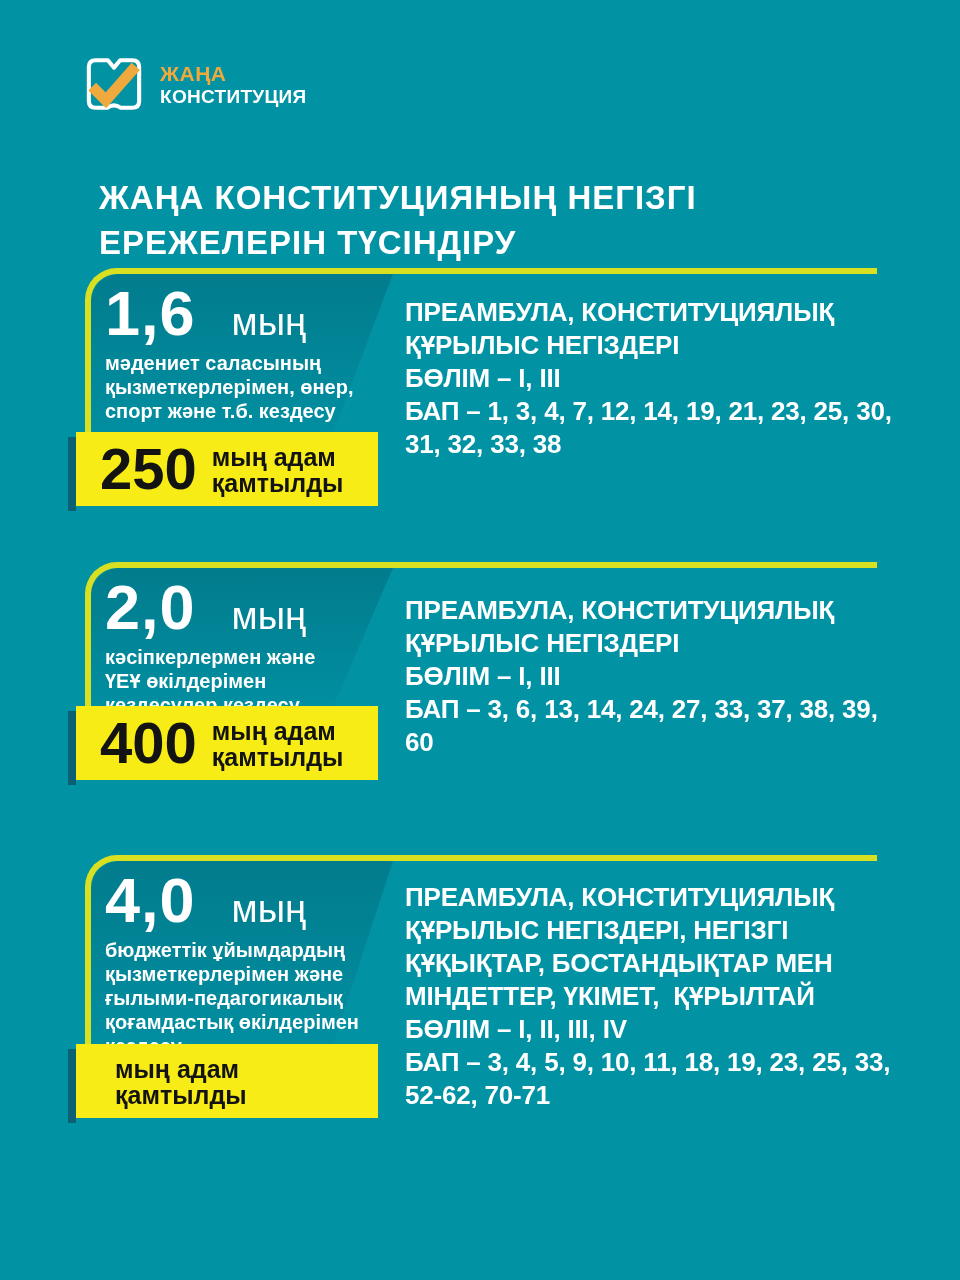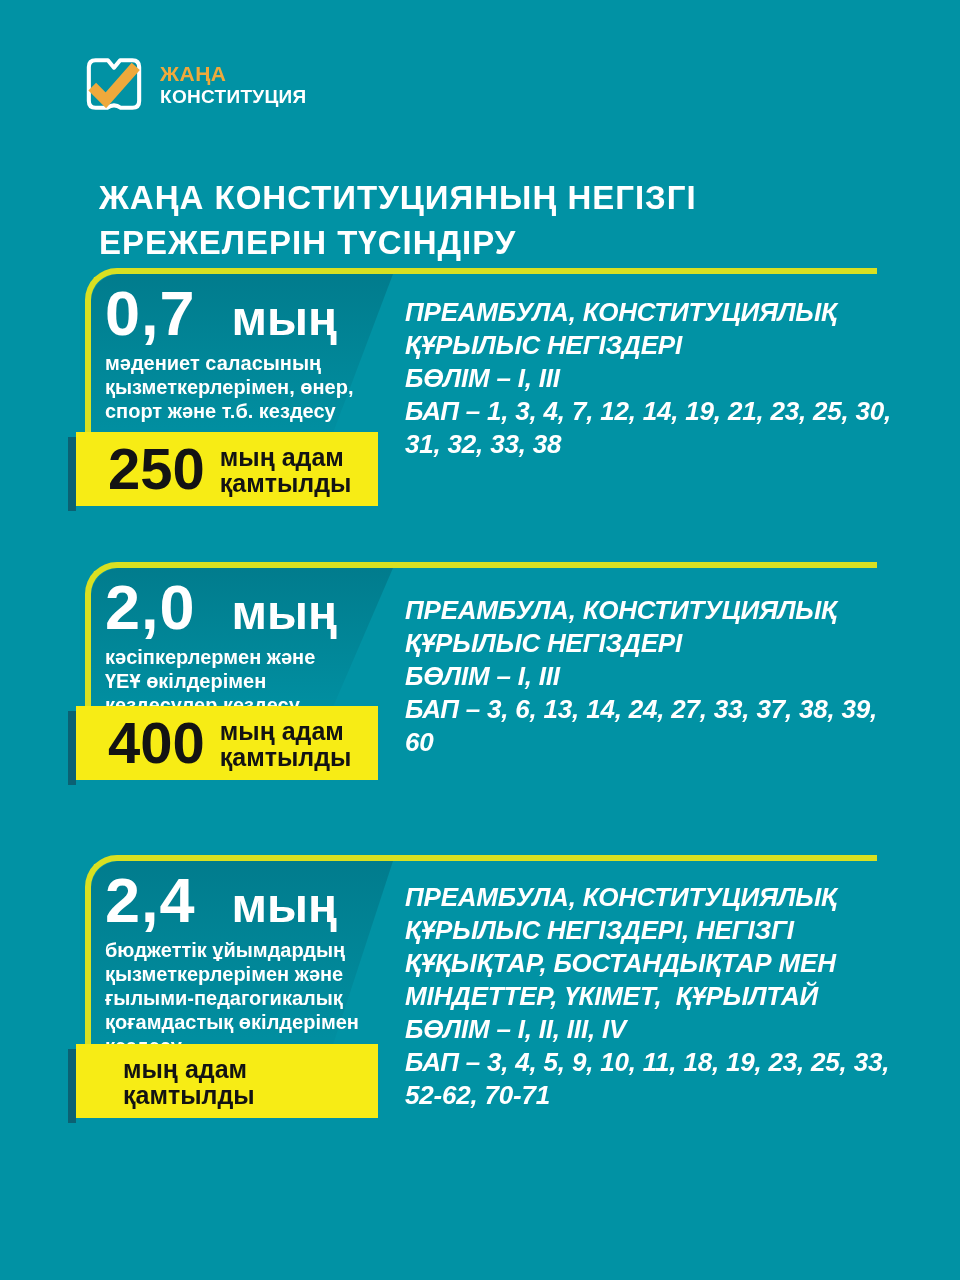--- a/index.html
+++ b/index.html
@@ -52,43 +52,43 @@
     position: absolute; left: 6px; top: 6px; width: 302px; bottom: 72px;
     background: linear-gradient(180deg, rgba(0,45,60,0.22), rgba(0,45,60,0.03));
     clip-path: polygon(0 0, 100% 0, 80% 100%, 0 100%);
     border-top-left-radius: 28px;
     z-index: 0;
   }
 
   .col-left { position: absolute; left: 20px; top: 12px; z-index: 2; }
   .big { display: flex; align-items: baseline; gap: 36px; color: var(--text); }
   .num { font-size: 63px; font-weight: bold; letter-spacing: 1px; line-height: 66px; }
-  .unit { font-size: 48px; font-weight: bold; }
+  .unit { font-size: 38px; font-weight: normal; }
   .desc {
     margin: 5px 0 0; color: var(--text);
     font-size: 20px; font-weight: bold; line-height: 24px; white-space: pre;
   }
 
   .ribbon {
     position: absolute; left: -9px; bottom: 0; width: 302px; height: 74px;
     background: var(--highlight);
-    display: flex; align-items: center; padding-left: 32px;
+    display: flex; align-items: center; padding-left: 24px;
     z-index: 2;
   }
   .fold { position: absolute; left: -8px; top: 5px; height: 100%; width: 8px; background: var(--fold); }
   .rnum { font-size: 58px; font-weight: bold; color: var(--ink); line-height: 58px; }
   .rtext { font-size: 25px; font-weight: bold; color: var(--ink); line-height: 26px; margin-left: 15px; white-space: pre; padding-top: 2px; }
 
   .col-right { position: absolute; left: 320px; top: 28px; width: 548px; z-index: 2; }
   .card2 .col-right { top: 32px; }
   .card3 .col-right { top: 26px; }
   .details {
     margin: 0; color: var(--text);
     font-size: 26px; font-weight: bold; line-height: 33px;
-    letter-spacing: -0.2px; white-space: pre; font-style: italic;
+    letter-spacing: -0.2px; white-space: pre;
   }
 </style>
 </head>
 <body>
 
 <div class="page">
 
   <header class="logo">
     <svg width="68" height="68" viewBox="0 0 100 100" aria-hidden="true">
       <path d="M13 25 Q13 15 23 15 L41 15 L50 26 L59 15 L77 15 Q87 15 87 25 L87 75 Q87 85 77 85 L60 85 Q50 78 40 85 L23 85 Q13 85 13 75 Z" fill="none" stroke="#ffffff" stroke-width="6" stroke-linejoin="round"></path>
@@ -101,21 +101,21 @@
   </header>
 
   <h1 class="title">ЖАҢА КОНСТИТУЦИЯНЫҢ НЕГІЗГІ
 ЕРЕЖЕЛЕРІН ТҮСІНДІРУ</h1>
 
   <section class="card card1">
     <div class="card-shade"></div>
     <div class="card-frame"></div>
     <div class="col-left">
       <div class="big">
-        <span class="num">0,7</span>
+        <span class="num">1,6</span>
         <span class="unit">мың</span>
       </div>
       <p class="desc">мәдениет саласының
 қызметкерлерімен, өнер,
 спорт және т.б. кездесу</p>
     </div>
     <div class="ribbon">
       <span class="fold"></span>
       <span class="rnum">250</span>
       <span class="rtext">мың адам
@@ -155,21 +155,21 @@
 БАП – 3, 6, 13, 14, 24, 27, 33, 37, 38, 39,
 60</p>
     </div>
   </section>
 
   <section class="card card3">
     <div class="card-shade"></div>
     <div class="card-frame"></div>
     <div class="col-left">
       <div class="big">
-        <span class="num">2,4</span>
+        <span class="num">4,0</span>
         <span class="unit">мың</span>
       </div>
       <p class="desc">бюджеттік ұйымдардың
 қызметкерлерімен және
 ғылыми-педагогикалық
 қоғамдастық өкілдерімен
 кездесу</p>
     </div>
     <div class="ribbon">
       <span class="fold"></span>

